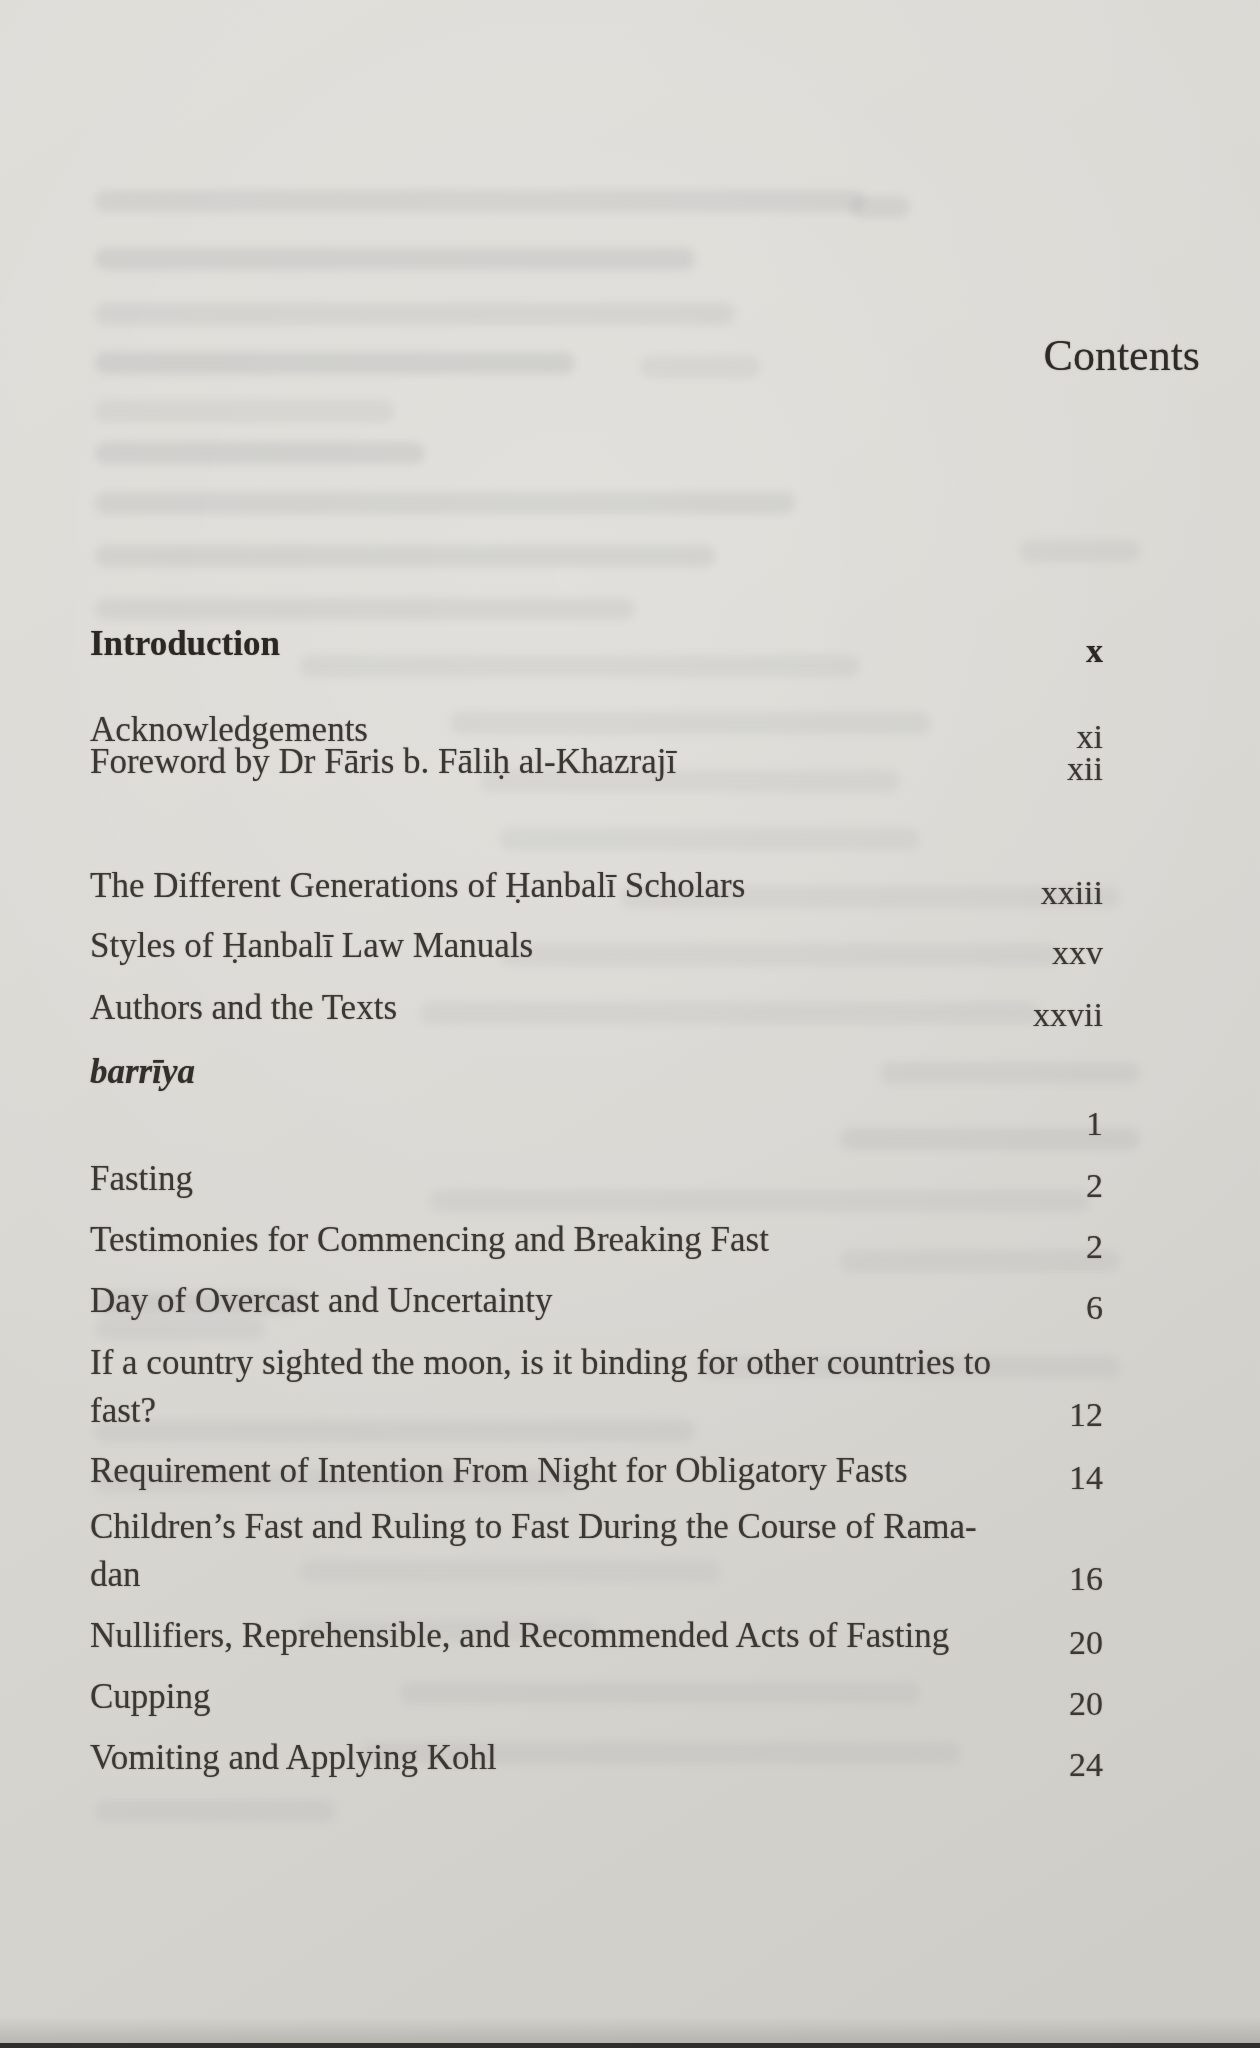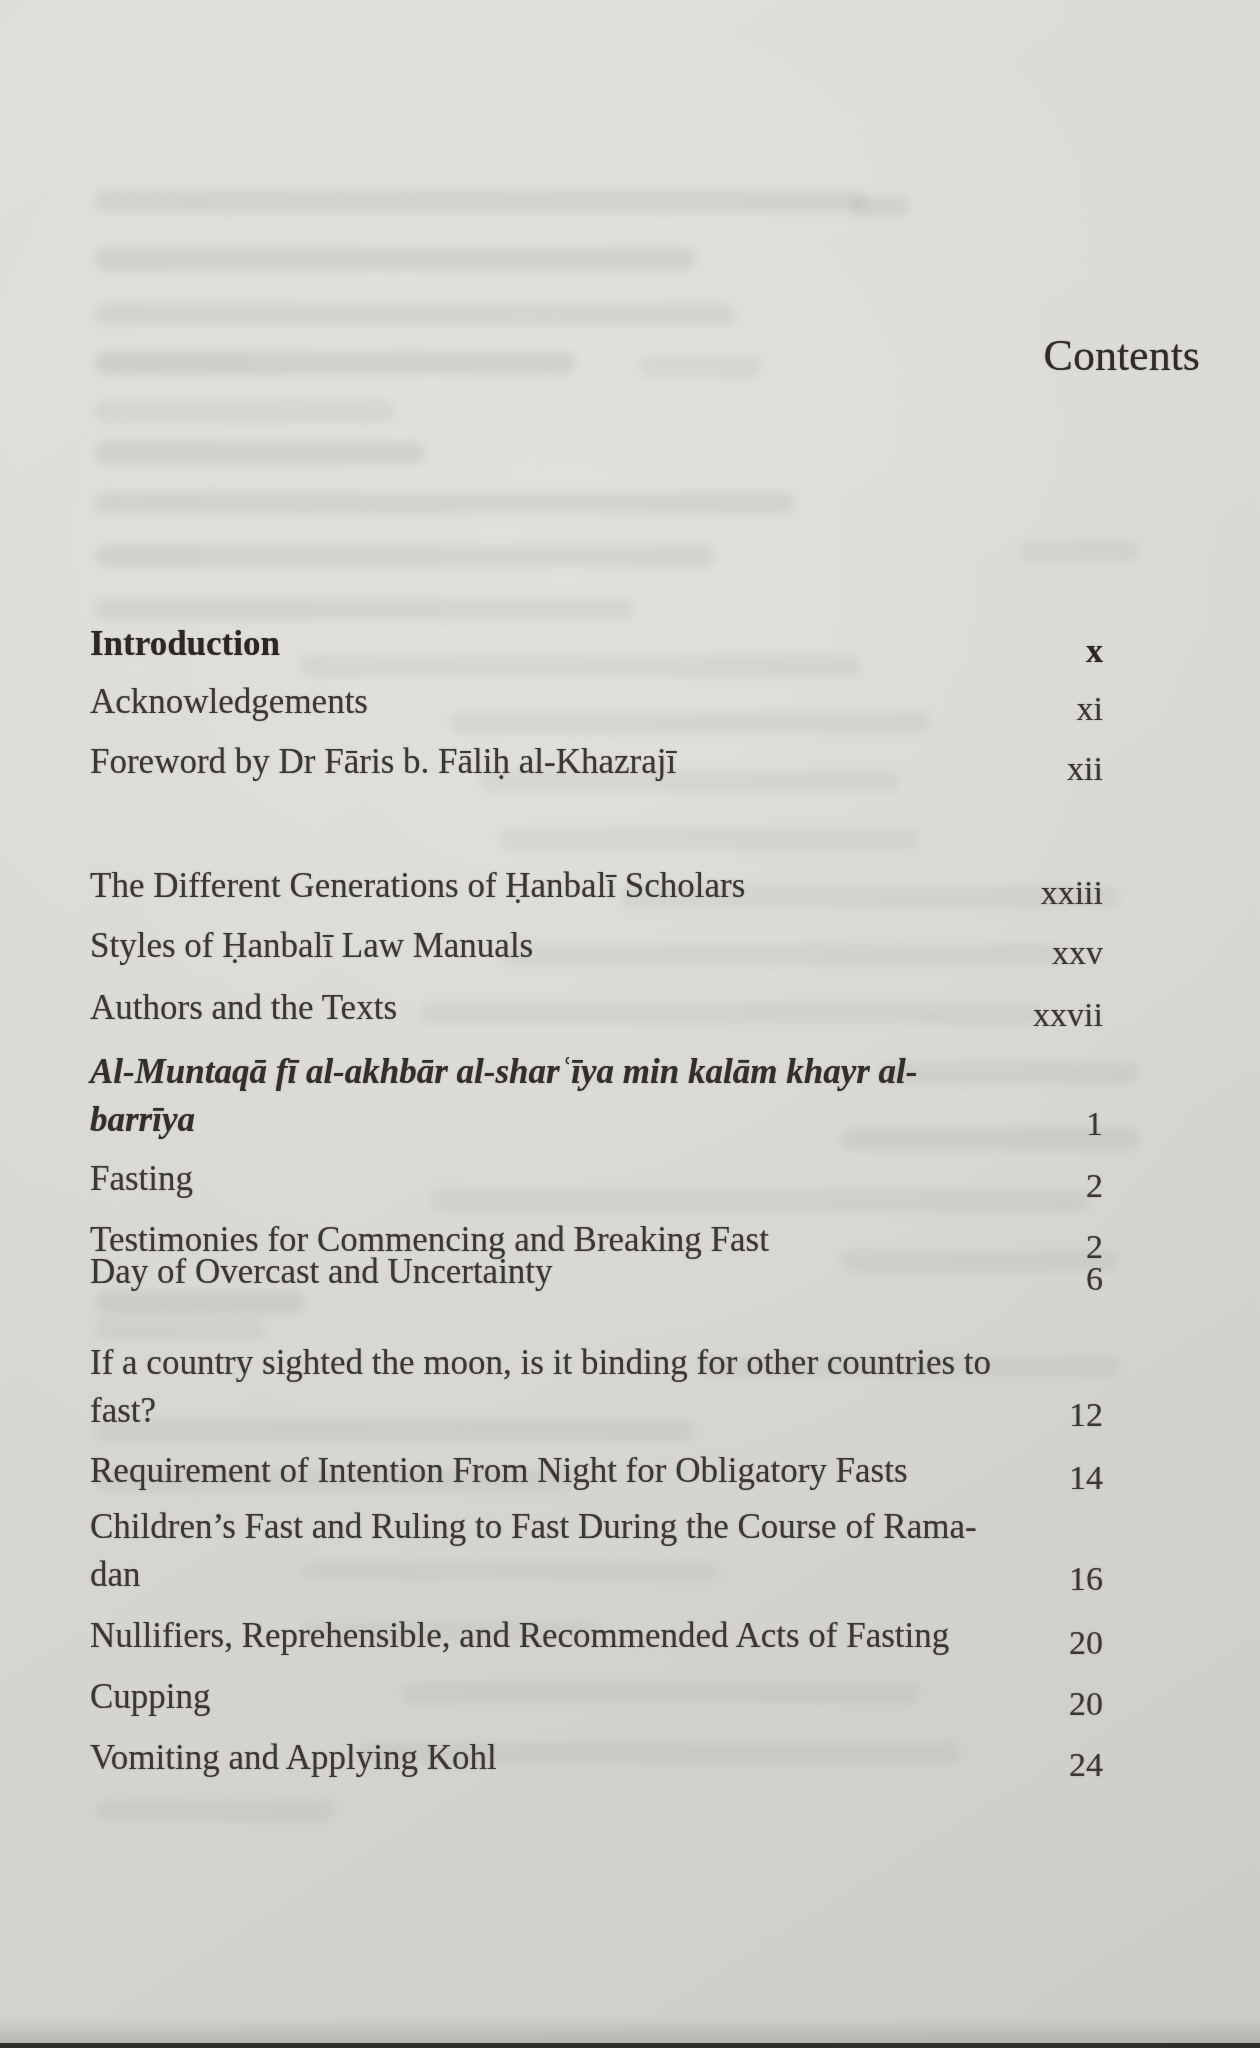--- a/index.html
+++ b/index.html
@@ -92,21 +92,21 @@
 
   <div class="title">Contents</div>
 
   <div class="toc">
 
     <div class="row bold" style="top:620px">
       <span class="lbl">Introduction</span>
       <span class="num">x</span>
     </div>
 
-    <div class="row" style="top:678px">
+    <div class="row" style="top:706px">
       <span class="lbl">Acknowledgements</span>
       <span class="num">xi</span>
     </div>
 
     <div class="row" style="top:738px">
       <span class="lbl">Foreword by Dr Fāris b. Fāliḥ al-Khazrajī</span>
       <span class="num">xii</span>
     </div>
 
 
@@ -119,36 +119,35 @@
       <span class="lbl">Styles of Ḥanbalī Law Manuals</span>
       <span class="num">xxv</span>
     </div>
 
     <div class="row" style="top:984px">
       <span class="lbl">Authors and the Texts</span>
       <span class="num">xxvii</span>
     </div>
 
     <div class="row two italic" style="top:1048px">
-      <span class="lbl">Al-Muntaqā fī al-akhbār al-sharʿīya min kalām khayr al-</span>
       <span class="lbl">barrīya</span>
       <span class="num">1</span>
     </div>
 
     <div class="row" style="top:1155px">
       <span class="lbl">Fasting</span>
       <span class="num">2</span>
     </div>
 
     <div class="row" style="top:1216px">
       <span class="lbl">Testimonies for Commencing and Breaking Fast</span>
       <span class="num">2</span>
     </div>
 
-    <div class="row" style="top:1248px">
+    <div class="row" style="top:1277px">
       <span class="lbl">Day of Overcast and Uncertainty</span>
       <span class="num">6</span>
     </div>
 
     <div class="row two" style="top:1339px">
       <span class="lbl">If a country sighted the moon, is it binding for other countries to</span>
       <span class="lbl">fast?</span>
       <span class="num">12</span>
     </div>
 

